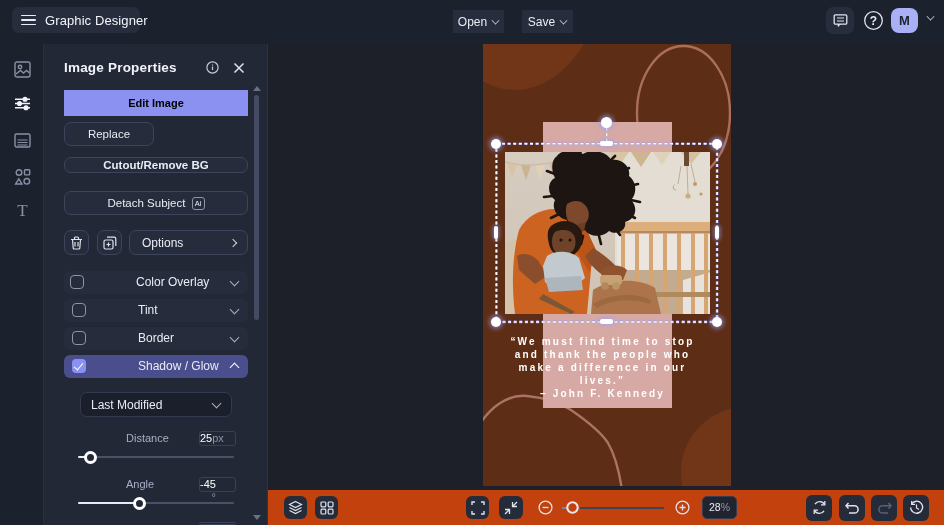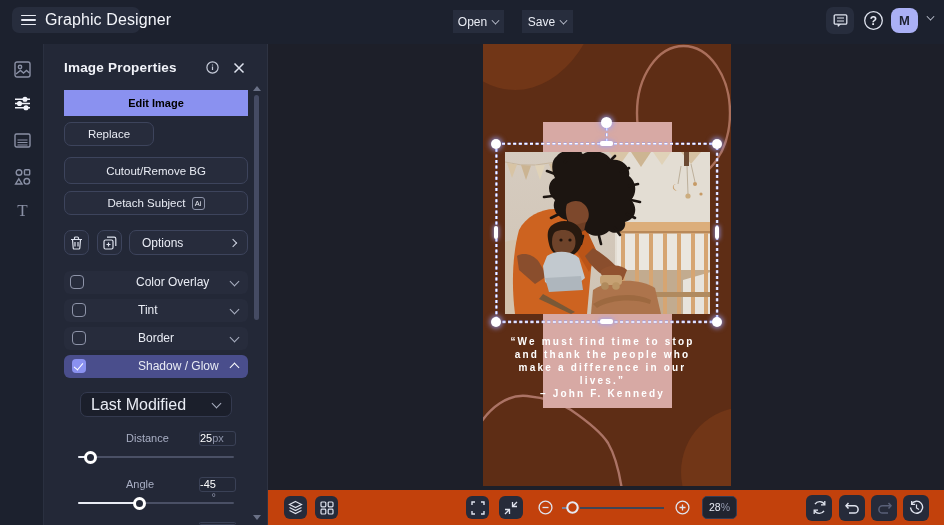--- a/index.html
+++ b/index.html
@@ -7,21 +7,21 @@
     font-family:"Liberation Sans", sans-serif; }
   .abs { position:absolute; }
   #app { position:relative; width:944px; height:525px; }
 
   
   #topbar { position:absolute; left:0; top:0; width:944px; height:44px; background:#1c212e; z-index:30; }
   .tbtn { position:absolute; background:#272d3d; border-radius:0; color:#e9ecf4; font-size:12px; display:flex; align-items:center; justify-content:center; white-space:nowrap; }
   #menubtn { left:12px; top:7px; width:128px; height:26px; border-radius:7px; justify-content:flex-start; padding-left:9px; }
   .hamb { width:15px; height:11px; display:flex; flex-direction:column; justify-content:space-between; margin-right:9px; flex-shrink:0; }
   .hamb div { height:1.8px; background:#e9ecf4; border-radius:1px; }
-  #menubtn span { font-size:16px; color:#f3f5fa; letter-spacing:.1px; white-space:nowrap; }
+  #menubtn span { font-size:13px; color:#f3f5fa; letter-spacing:.1px; white-space:nowrap; }
   #openbtn { left:453px; top:10px; width:51px; height:23px; }
   #savebtn { left:522px; top:10px; width:51px; height:23px; }
   .chev { display:inline-block; width:7px; height:7px; border-right:1.6px solid #cfd4e2; border-bottom:1.6px solid #cfd4e2; transform:rotate(45deg) scale(.8); margin-left:5px; margin-top:-3px; }
   #commentbtn { left:826px; top:7px; width:28px; height:27px; border-radius:7px; }
   #avatar { left:891px; top:8px; width:27px; height:25px; border-radius:8px; background:#aab0f5; color:#1c2130; font-weight:bold; font-size:13px; }
   #avchev { left:922px; top:16px; }
 
   
   #sidebar { position:absolute; left:0; top:44px; width:44px; height:481px; background:#1c212e; border-right:1px solid #2a3040; z-index:20; }
   .sico { position:absolute; left:14px; width:17px; height:17px; }
@@ -243,21 +243,21 @@
     <div id="ptitle">Image Properties</div>
     <svg class="abs" style="left:162px; top:17px;" width="13" height="13" viewBox="0 0 13 13">
       <circle cx="6.5" cy="6.5" r="5.6" fill="none" stroke="#c6cbd9" stroke-width="1.2"></circle>
       <path d="M6.5 5.5 v3.4 M6.5 3.6 v1" stroke="#c6cbd9" stroke-width="1.2"></path>
     </svg>
     <svg class="abs" style="left:189px; top:17.5px;" width="12" height="12" viewBox="0 0 12 12" stroke="#dfe3ee" stroke-width="1.5">
       <path d="M1.5 1.5 L10.5 10.5 M10.5 1.5 L1.5 10.5"></path>
     </svg>
     <div id="editbtn">Edit Image</div>
     <div class="darkbtn" style="left:20px; top:78px; width:90px; height:24px;">Replace</div>
-    <div class="darkbtn" style="left:20px; top:113px; width:184px; height:27px;">Cutout/Remove BG</div>
+    <div class="darkbtn" style="left:20px; top:113px; width:184px; height:16px;font-weight:bold;">Cutout/Remove BG</div>
     <div class="darkbtn" style="left:20px; top:147px; width:184px; height:24px;">Detach Subject&nbsp;&nbsp;<span style="border:1px solid #8d93a8; border-radius:3px; font-size:7.5px; padding:1px 2px;">Ai</span></div>
     <div class="darkbtn" style="left:20px; top:186px; width:25px; height:25px;">
       <svg width="13" height="14" viewBox="0 0 13 14" fill="none" stroke="#dfe3ee" stroke-width="1.2">
         <path d="M1 3.5 h11 M4.5 3.5 V2 a1 1 0 0 1 1-1 h2 a1 1 0 0 1 1 1 v1.5 M2.5 3.5 L3.2 12 a1 1 0 0 0 1 1 h4.6 a1 1 0 0 0 1-1 L10.5 3.5 M5 6 v4.5 M8 6 v4.5"></path>
       </svg>
     </div>
     <div class="darkbtn" style="left:53px; top:186px; width:25px; height:25px;">
       <svg width="14" height="14" viewBox="0 0 14 14" fill="none" stroke="#dfe3ee" stroke-width="1.2">
         <rect x="1" y="4" width="9" height="9" rx="1.5"></rect>
         <path d="M4 1.2 H11.2 A1.6 1.6 0 0 1 12.8 2.8 V10"></path>
@@ -282,21 +282,21 @@
         <span class="cbox"></span>
         <span>Border</span>
         <span class="rowchev"></span>
       </div>
     <div class="prow" id="shadowrow" style="top:310.5px;">
         <span class="cboxchecked"></span>
         <span>Shadow / Glow</span>
         <span class="rowchev"></span>
       </div>
 
-    <div class="darkbtn" style="left:36px; top:348px; width:152px; height:25px; background:#1b1f2b; border-color:#343a4f; justify-content:flex-start; padding-left:10px; font-size:16px;">Last Modified
+    <div class="darkbtn" style="left:36px; top:348px; width:152px; height:25px; background:#1b1f2b; border-color:#343a4f; justify-content:flex-start; padding-left:10px; font-size:12px;">Last Modified
       <span class="rowchev" style="right:11px;"></span>
     </div>
 
     <div class="slabel" style="left:34px; top:388px;">Distance</div>
     <div class="svalbox" style="left:155px; top:386.5px;"><span style="color:#fff;">25</span><span style="color:#8c92a8;">px</span></div>
     <div class="track" style="left:34px; top:412px; width:156px;"></div>
     <div class="trackfill" style="left:34px; top:412px; width:13px;"></div>
     <div class="knob" style="left:40px; top:406.5px;"></div>
 
     <div class="slabel" style="left:34px; top:429px;"></div>

